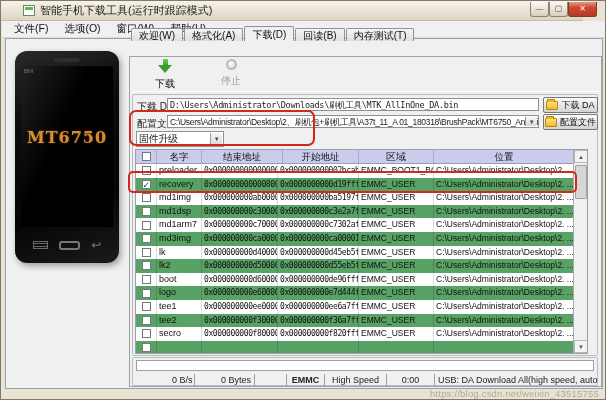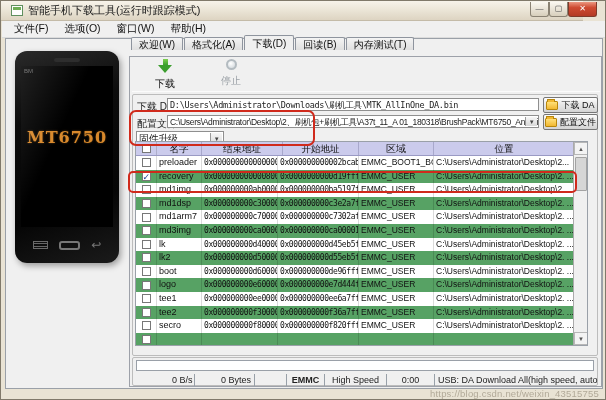--- a/index.html
+++ b/index.html
@@ -1,21 +1,21 @@
 <!DOCTYPE html>
 <html style="--row-green: #57a264; --table-header: #cbcbec; --annotation: #d02a1c; --phone-accent: #d8892c; --close-red: #cf4b38;"><head>
 <meta charset="utf-8">
 <style>
   html,body{margin:0;padding:0;background:#c8c4ba;}
   *{box-sizing:border-box;font-family:"Liberation Sans",sans-serif;}
   .screen{position:relative;width:606px;height:400px;background:#e9e3d4;border:1px solid #80796a;overflow:hidden;}
   
   .titlebar{position:absolute;left:0;top:0;width:582px;height:20px;
     background:linear-gradient(#f7f3ea,#ece6d8 45%,#ddd4c2);border-bottom:1px solid #c4bba8;
-    display:flex;align-items:center;padding:0 10px;gap:5px;}
+    display:flex;align-items:center;padding:0 22px;gap:5px;}
   .appicon{width:12px;height:11px;background:#fdfdfd;border:1px solid #5f8f5f;position:relative;}
   .appicon::before{content:"";position:absolute;left:1px;top:1px;right:1px;height:3px;background:#6fae54;}
   .title-text{font-size:11px;color:#222;white-space:nowrap;}
   .winbtns{position:absolute;right:8px;top:1px;display:flex;}
   .winbtn{width:19px;height:15px;border:1px solid #8a8273;border-top:none;border-radius:0 0 3px 3px;
     background:linear-gradient(#fbf8f1,#d8cfbc);font-size:8px;line-height:13px;text-align:center;color:#4a4a4a;}
   .winbtn.close{width:29px;background:linear-gradient(#eb9780,#ce4a31 40%,#b33télé);background:linear-gradient(#eb9780,#ce4a31 40%,#b33a24);color:#fff;border-color:#7e3a2a;}
   
   .menubar{position:absolute;left:1px;top:20px;width:604px;height:17px;background:#f0f0f0;
     border-bottom:1px solid #dcdcdc;display:flex;align-items:center;padding-left:4px;}
@@ -30,21 +30,21 @@
   .phone-screen{position:absolute;left:6px;top:15px;right:6px;bottom:36px;background:#000;overflow:hidden;}
   .phone-screen::after{content:"";position:absolute;inset:0;background:linear-gradient(115deg,rgba(255,255,255,.13),rgba(255,255,255,0) 42%);}
   .phone-corner{position:absolute;left:3px;top:2px;font-size:6px;color:#666;}
   .phone-model{position:absolute;left:0;right:0;top:44%;transform:translateY(-50%);text-align:center;
     font-family:"DejaVu Serif",serif;font-weight:bold;font-size:16px;letter-spacing:1px;color:var(--phone-accent);text-shadow:0 0 2px rgba(216,137,44,.5);}
   .phone-nav{position:absolute;left:0;right:0;bottom:10px;height:16px;display:flex;justify-content:space-around;align-items:center;padding:0 12px;}
   .nav-menu{width:15px;height:8px;border:1px solid #6a6a6a;background:repeating-linear-gradient(#0000 0 1px,#666 1px 2px,#0000 2px 3px);}
   .nav-home{width:21px;height:9px;border:2px solid #777;border-radius:3px;}
   .nav-back{font-size:12px;color:#777;line-height:10px;}
   
-  .tabs{position:absolute;left:130px;top:35px;display:flex;align-items:flex-end;height:14px;}
+  .tabs{position:absolute;left:130px;top:26px;display:flex;align-items:flex-end;height:14px;}
   .tab{font-size:10px;color:#111;background:linear-gradient(#f4f4f4,#dfdfdf);border:1px solid #8e949e;
     border-bottom:none;border-radius:2px 2px 0 0;padding:0 7px;height:13px;line-height:13px;margin-right:1px;}
   .tab.active{background:#f0f0f0;height:15px;line-height:15px;position:relative;z-index:3;}
   .pane{position:absolute;left:128px;top:55px;width:473px;height:331px;background:#f0f0f0;border:1px solid #9da1a9;}
   
   .toolbtn{position:absolute;top:58px;width:44px;height:30px;text-align:center;font-size:10px;color:#111;}
   .toolbtn .lbl{display:block;margin-top:2px;}
   .dl-icon{display:inline-block;position:relative;width:14px;height:14px;}
   .dl-icon .stem{position:absolute;left:4.5px;top:0;width:5px;height:6px;background:linear-gradient(#7ed04f,#3c9e2e);}
   .dl-icon .head{position:absolute;left:0;top:6px;width:0;height:0;border-left:7px solid transparent;border-right:7px solid transparent;border-top:8px solid #3c9e2e;}
@@ -58,21 +58,21 @@
   .flabel{position:absolute;font-size:10px;color:#222;white-space:nowrap;}
   .fld{position:absolute;background:#fff;border:1px solid #8f8f8f;font-family:"DejaVu Sans Mono",monospace;
     font-size:8.5px;letter-spacing:-0.3px;color:#222;white-space:nowrap;overflow:hidden;padding:1px 2px;}
   .combo-arrow{position:absolute;right:1px;top:1px;bottom:1px;width:12px;background:linear-gradient(#f6f6f6,#d8d8d8);
     border-left:1px solid #9a9a9a;color:#444;font-size:6px;line-height:11px;text-align:center;}
   .btn7{position:absolute;display:flex;align-items:center;justify-content:center;gap:3px;
     background:linear-gradient(#fdfdfd,#e8e8e8 45%,#d4d4d4);border:1px solid #777;border-radius:2px;font-size:9px;color:#111;}
   .folder-icon{display:inline-block;width:12px;height:9px;background:linear-gradient(#ffe07a,#f2b830);border:1px solid #b8860b;border-radius:1px;position:relative;}
   .folder-icon::before{content:"";position:absolute;left:0;top:-3px;width:6px;height:2px;background:#f2b830;border:1px solid #b8860b;border-bottom:none;border-radius:1px 1px 0 0;}
   
-  .tbl{position:absolute;left:134px;top:140px;width:453px;height:205px;border:1px solid #9aa0a8;background:#fff;overflow:hidden;}
+  .tbl{position:absolute;left:134px;top:148px;width:453px;height:205px;border:1px solid #9aa0a8;background:#fff;overflow:hidden;}
   .thead{display:flex;height:14px;background:var(--table-header);border-bottom:1px solid #9a9ac4;}
   .thead .c{font-size:9.5px;color:#111;text-align:center;line-height:13px;border-right:1px solid #a8a8cc;overflow:hidden;}
   .trow{display:flex;height:13.6px;background:#fff;}
   .trow.green{background:var(--row-green);}
   .trow .c{font-size:9px;color:#111;line-height:13.6px;border-right:1px solid rgba(0,0,0,.14);padding:0 2px;white-space:nowrap;overflow:hidden;}
   .c.cb{width:21px;flex:none;display:flex;align-items:center;justify-content:center;border-right:1px solid rgba(0,0,0,.14);}
   .c.nm{width:45px;flex:none;}
   .c.sa,.c.ea{font-family:"DejaVu Sans Mono",monospace;font-size:8px;letter-spacing:-0.4px;}
   .c.sa{width:76px;flex:none;}
   .c.ea{width:81px;flex:none;}

